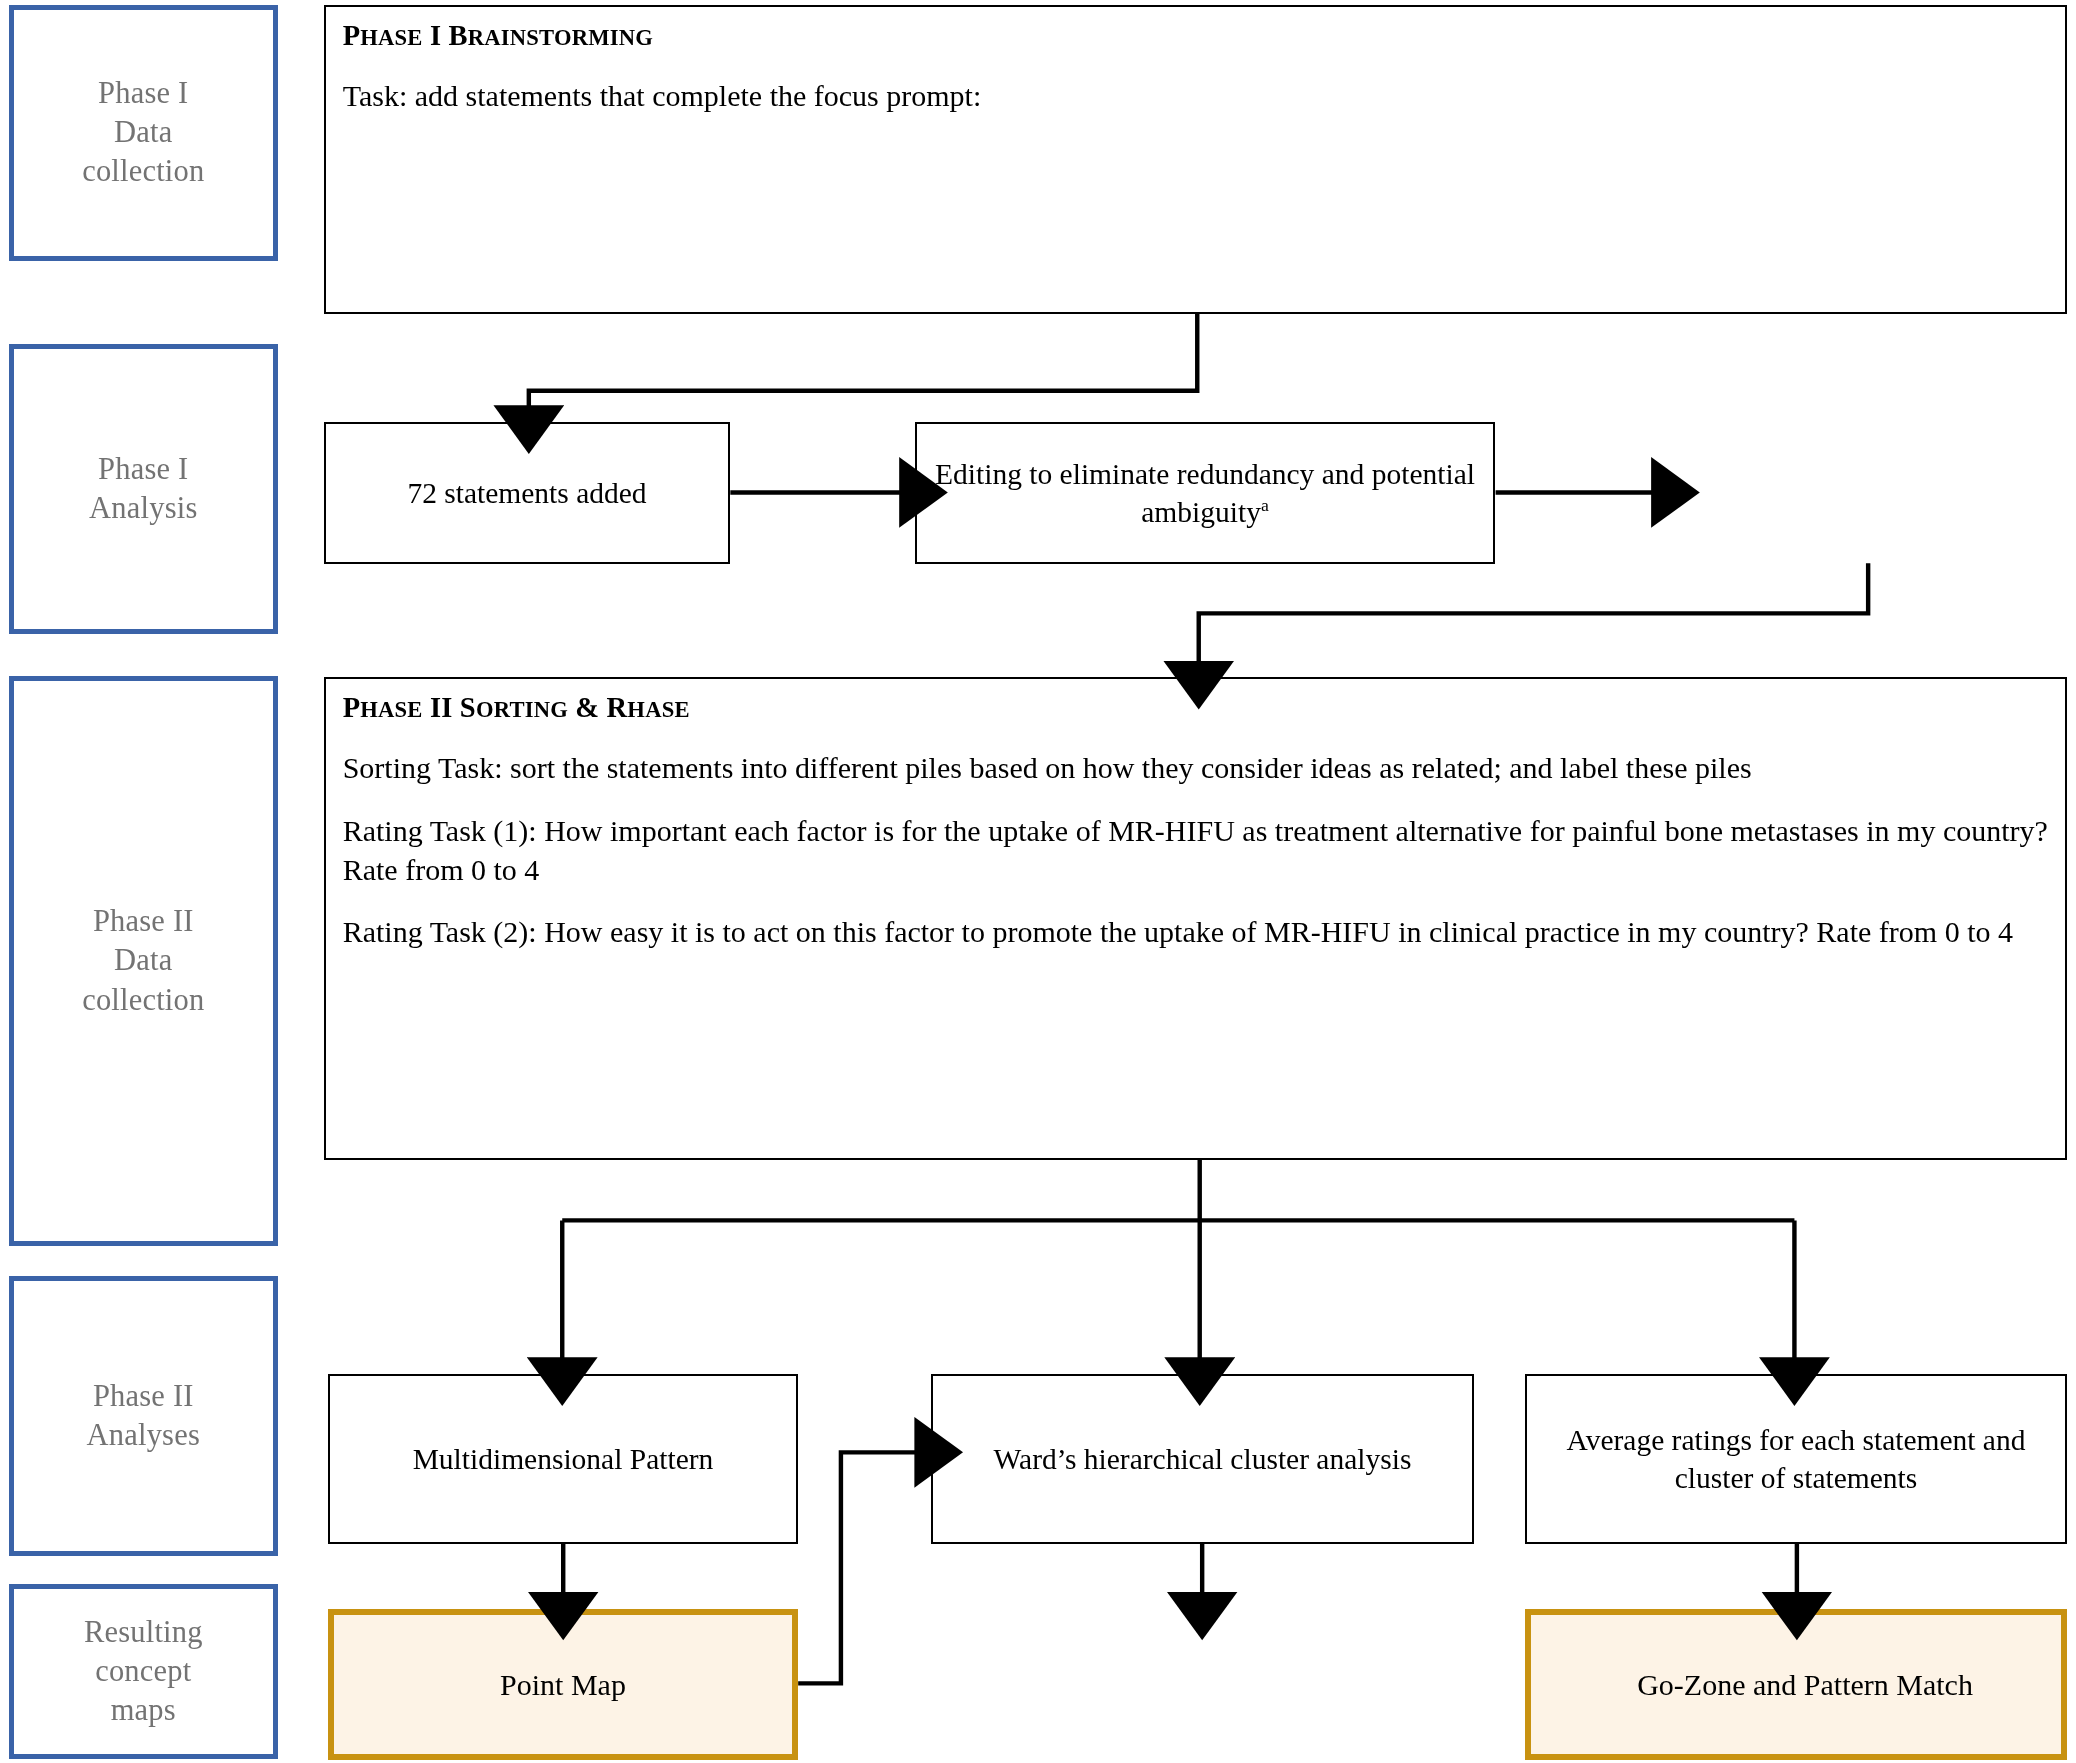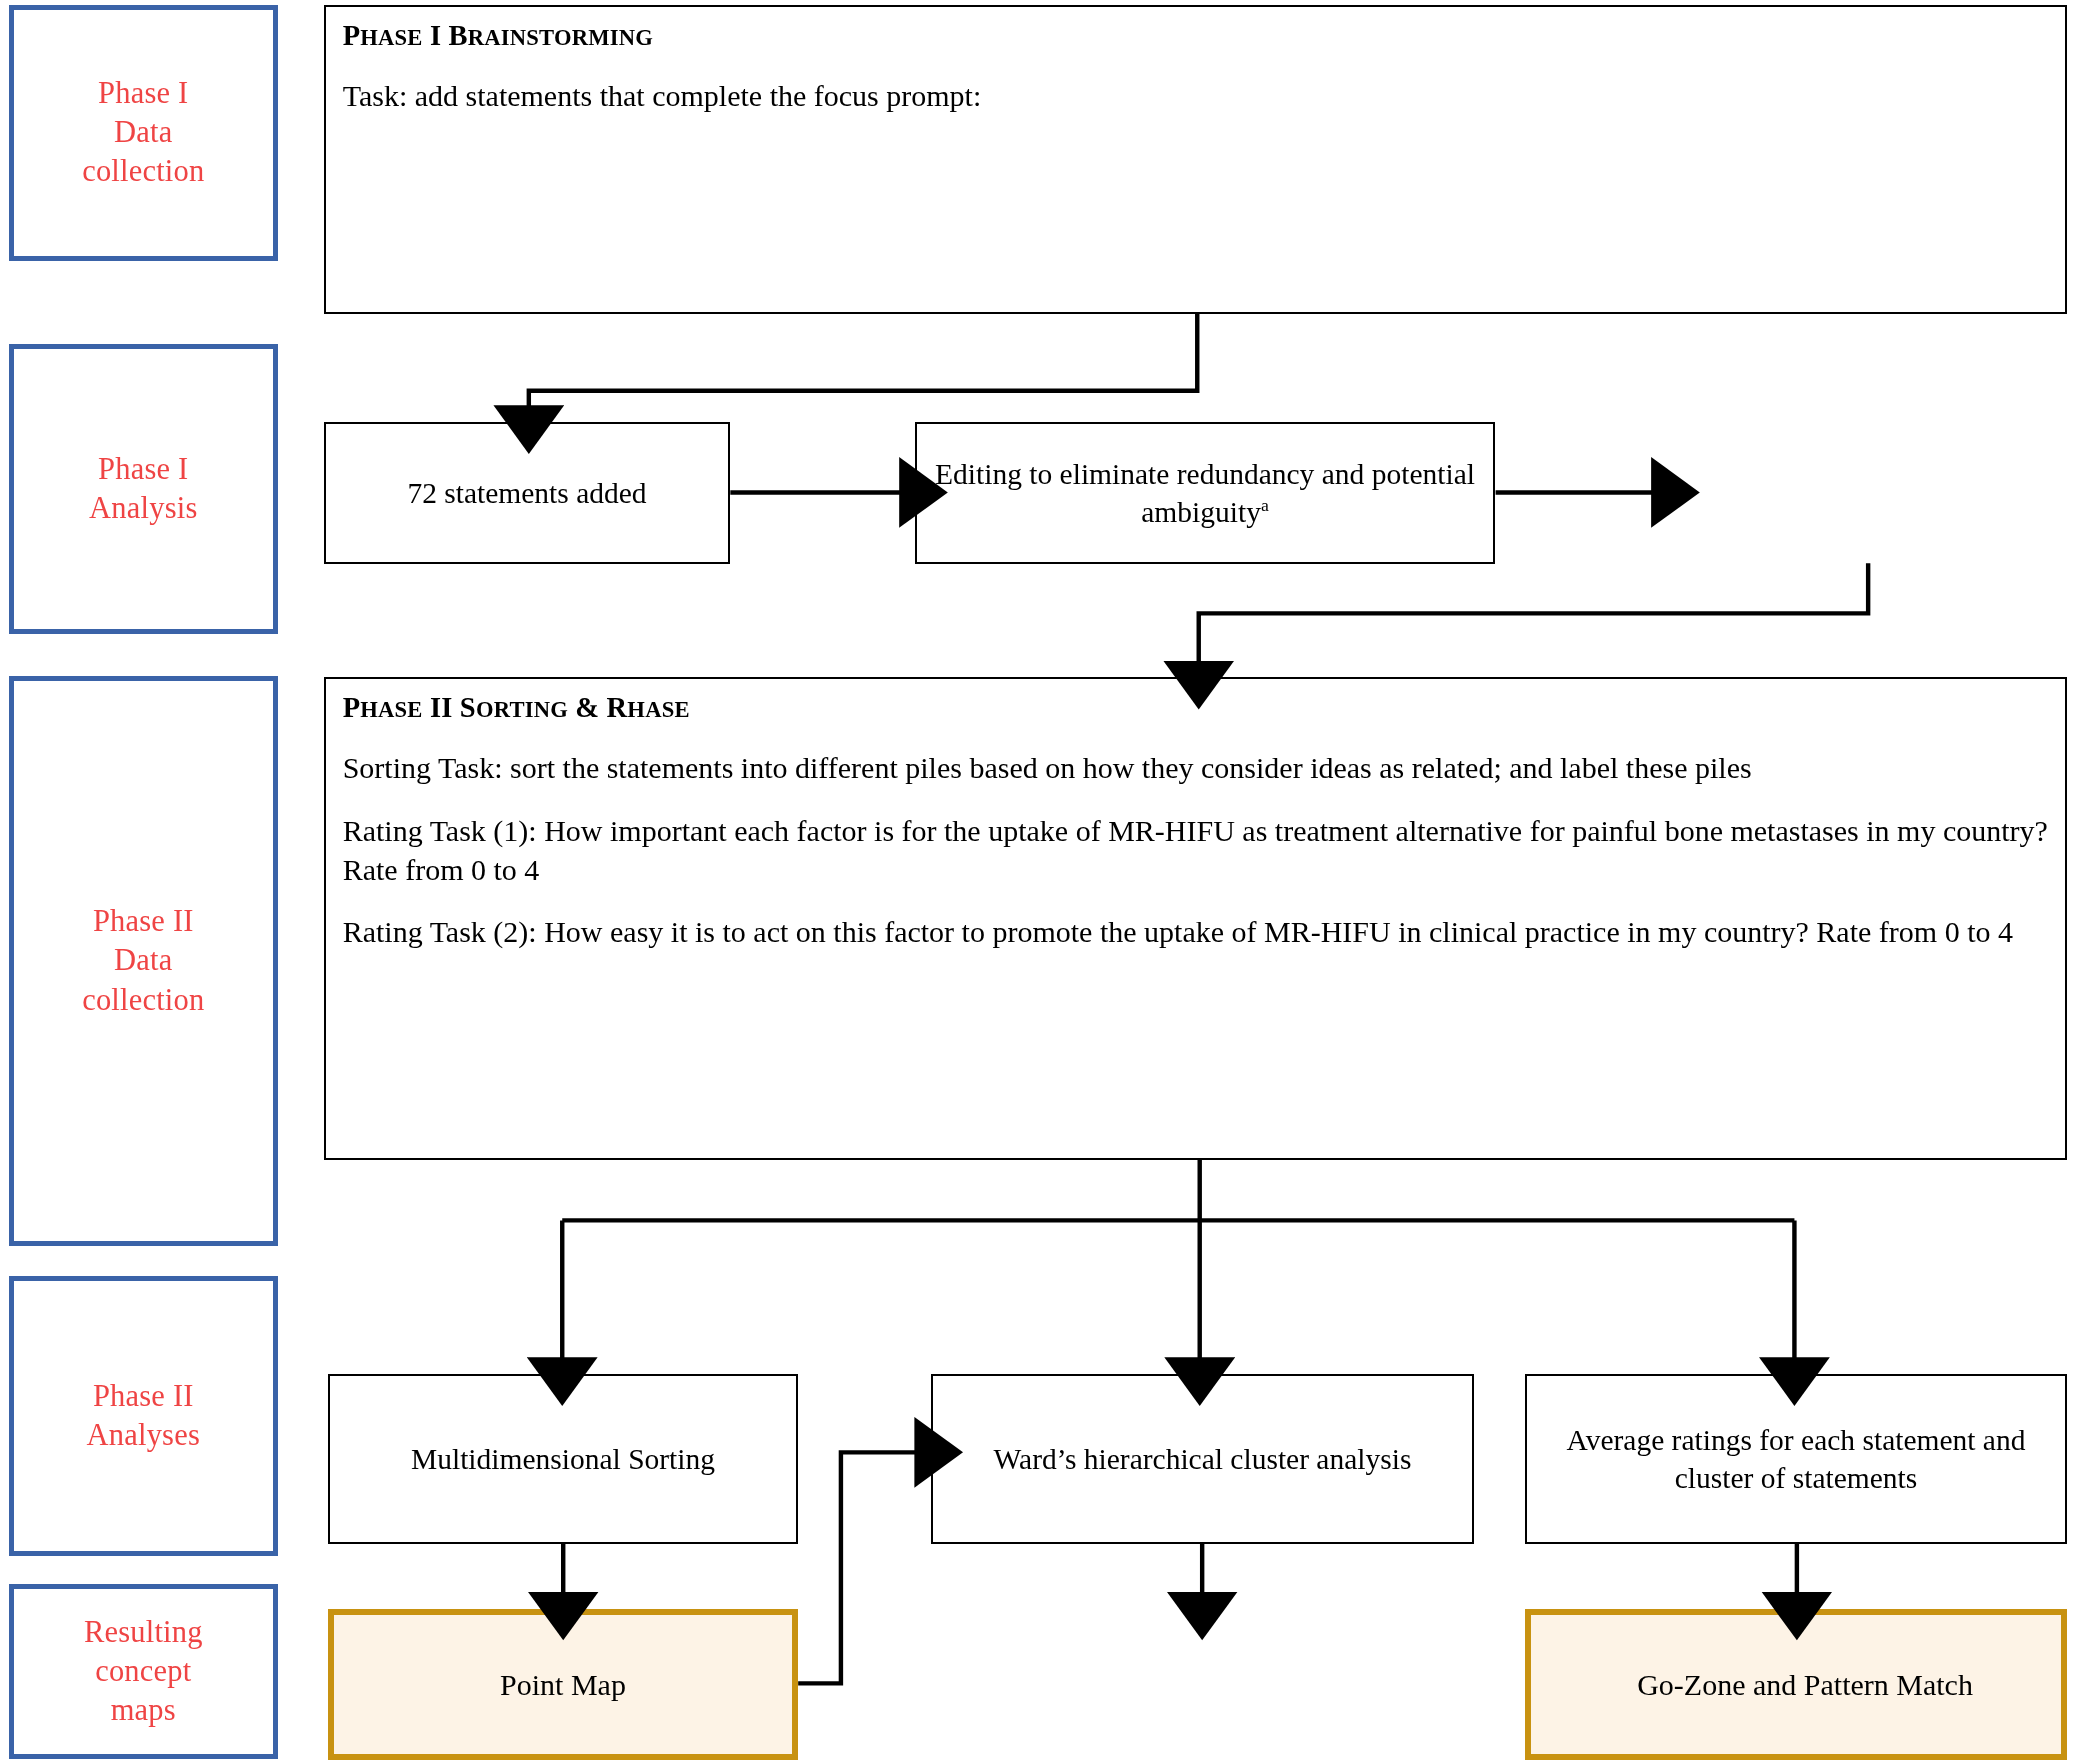--- a/index.html
+++ b/index.html
@@ -9,21 +9,21 @@
     font-family: "Liberation Serif", "DejaVu Serif", serif;
     overflow: hidden;
   }
   #root { position: relative; width: 2077px; height: 1763px; }
 
   
   .phase-label {
     position: absolute;
     border: 5.4px solid #3A63A8;
     background: #ffffff;
-    color: #ef4444;
+    color: #737373;
     display: flex;
     align-items: center;
     justify-content: center;
     text-align: center;
     font-size: 30.5px;
     line-height: 1.28;
     letter-spacing: 0.2px;
   }
 
   
@@ -129,21 +129,21 @@
   <div class="panel" style="left:324px; top:677px; width:1743px; height:483px;">
     <div class="hdr">
       P<span class="sc">HASE</span>&nbsp;II&nbsp;S<span class="sc">ORTING</span>&nbsp;&amp;&nbsp;R<span class="sc">HASE</span>
     </div>
     <p>Sorting Task: sort the statements into different piles based on how they consider ideas as related; and label these piles</p>
     <p>Rating Task (1): How important each factor is for the uptake of MR-HIFU as treatment alternative for painful bone metastases in my country? Rate from 0 to 4</p>
     <p>Rating Task (2): How easy it is to act on this factor to promote the uptake of MR-HIFU in clinical practice in my country? Rate from 0 to 4</p>
   </div>
 
   <div class="box" style="left:328px; top:1374px; width:470px; height:170px;">
-    <span>Multidimensional Sorting</span>
+    <span>Multidimensional Pattern</span>
   </div>
 
   <div class="box" style="left:931px; top:1374px; width:543px; height:170px;">
     <span>Ward’s hierarchical cluster analysis</span>
   </div>
 
   <div class="box" style="left:1525px; top:1374px; width:542px; height:170px;">
     <span>Average ratings for each statement and cluster of statements</span>
   </div>
 

